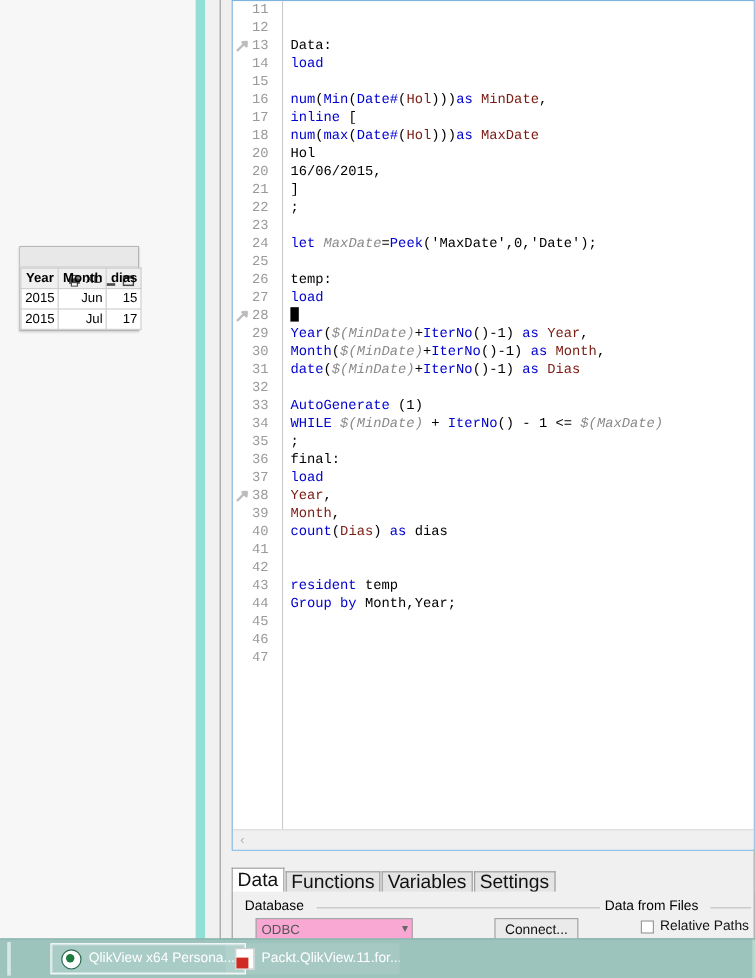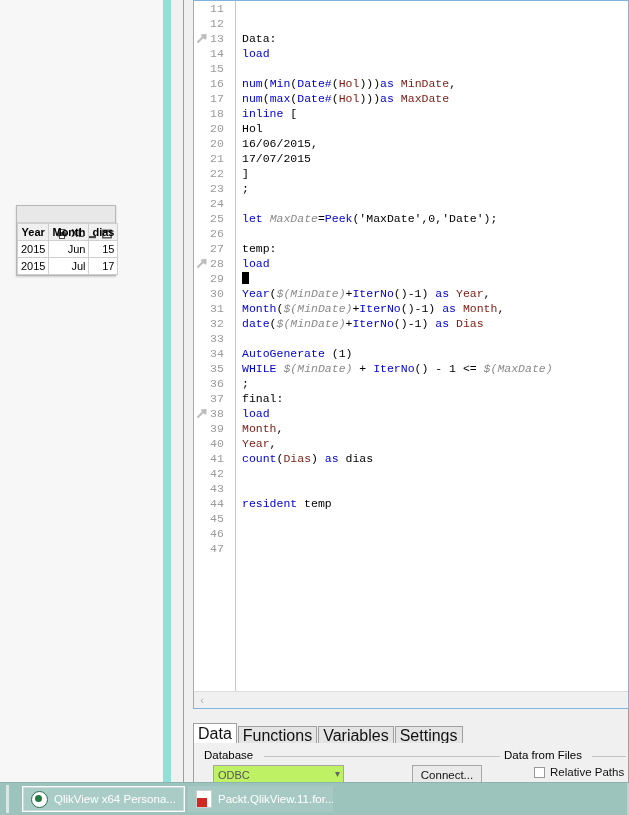--- a/index.html
+++ b/index.html
@@ -219,21 +219,21 @@
     white-space: nowrap;
   }
   .grp-rule {
     position: absolute;
     height: 1px;
     background: #c2c2c2;
   }
   .combo {
     position: absolute;
     height: 19px;
-    background: #bef264;
+    background: #f9a8d4;
     border: 1px solid #a6a6a6;
     box-sizing: border-box;
     display: flex;
     align-items: center;
     font-size: 11px;
     color: #555;
     padding-left: 4px;
   }
   .combo .chev {
     position: absolute;
@@ -293,20 +293,21 @@
     box-sizing: border-box;
     font-size: 11.5px;
     color: #ffffff;
     overflow: hidden;
     white-space: nowrap;
   }
   .tb-item.active {
     background: #a9ccc7;
     border: 1px solid #ffffff;
     box-shadow: inset 0 0 0 1px rgba(255,255,255,.35);
+    margin-left: 20px;
   }
   .tb-item.plain {
     background: rgba(255,255,255,.10);
   }
   .qv-ico {
     width: 15px; height: 15px; flex: 0 0 15px;
     border-radius: 50%;
     background: #ffffff;
     border: 1px solid #2e6b4e;
     position: relative;
@@ -453,48 +454,48 @@
             <div class="ln">46</div>
             <div class="ln">47</div>
           </div>
         <div class="code-area" id="code-area">
             <div class="cl">&nbsp;</div>
             <div class="cl">&nbsp;</div>
             <div class="cl"><span>Data:</span></div>
             <div class="cl"><span class="kw">load</span></div>
             <div class="cl">&nbsp;</div>
             <div class="cl"><span class="kw">num</span><span>(</span><span class="kw">Min</span><span>(</span><span class="kw">Date#</span><span>(</span><span class="fld">Hol</span><span>)))</span><span class="kw">as</span><span> </span><span class="fld">MinDate</span><span>,</span></div>
+            <div class="cl"><span class="kw">inline</span><span> [</span></div>
             <div class="cl"><span class="kw">num</span><span>(</span><span class="kw">max</span><span>(</span><span class="kw">Date#</span><span>(</span><span class="fld">Hol</span><span>)))</span><span class="kw">as</span><span> </span><span class="fld">MaxDate</span></div>
-            <div class="cl"><span class="kw">inline</span><span> [</span></div>
             <div class="cl"><span>Hol</span></div>
             <div class="cl"><span>16/06/2015,</span></div>
-            <div class="cl"><span>17/07/2015</span></div>
             <div class="cl"><span>]</span></div>
             <div class="cl"><span>;</span></div>
             <div class="cl">&nbsp;</div>
             <div class="cl"><span class="kw">let</span><span> </span><span class="var">MaxDate</span><span>=</span><span class="kw">Peek</span><span>('MaxDate',0,'Date');</span></div>
             <div class="cl">&nbsp;</div>
             <div class="cl"><span>temp:</span></div>
             <div class="cl"><span class="kw">load</span></div>
             <div class="cl"><span class="caret"></span></div>
             <div class="cl"><span class="kw">Year</span><span>(</span><span class="var">$(MinDate)</span><span>+</span><span class="kw">IterNo</span><span>()-1) </span><span class="kw">as</span><span> </span><span class="fld">Year</span><span>,</span></div>
             <div class="cl"><span class="kw">Month</span><span>(</span><span class="var">$(MinDate)</span><span>+</span><span class="kw">IterNo</span><span>()-1) </span><span class="kw">as</span><span> </span><span class="fld">Month</span><span>,</span></div>
             <div class="cl"><span class="kw">date</span><span>(</span><span class="var">$(MinDate)</span><span>+</span><span class="kw">IterNo</span><span>()-1) </span><span class="kw">as</span><span> </span><span class="fld">Dias</span></div>
             <div class="cl">&nbsp;</div>
             <div class="cl"><span class="kw">AutoGenerate</span><span> (1)</span></div>
             <div class="cl"><span class="kw">WHILE</span><span> </span><span class="var">$(MinDate)</span><span> + </span><span class="kw">IterNo</span><span>() - 1 &lt;= </span><span class="var">$(MaxDate)</span></div>
             <div class="cl"><span>;</span></div>
             <div class="cl"><span>final:</span></div>
             <div class="cl"><span class="kw">load</span></div>
+            <div class="cl"><span class="fld">Year</span><span>,</span></div>
             <div class="cl"><span class="fld">Month</span><span>,</span></div>
-            <div class="cl"><span class="fld">Year</span><span>,</span></div>
             <div class="cl"><span class="kw">count</span><span>(</span><span class="fld">Dias</span><span>) </span><span class="kw">as</span><span> dias</span></div>
             <div class="cl">&nbsp;</div>
             <div class="cl">&nbsp;</div>
             <div class="cl"><span class="kw">resident</span><span> temp</span></div>
+            <div class="cl"><span class="kw">Group by</span><span> Month,Year;</span></div>
           </div>
       </div>
       <div class="hscroll">
         <div class="sb-arrow">‹</div>
       </div>
     </div>
 
     <div class="tabstrip">
       <div class="tab active">Data</div>
       <div class="tab">Functions</div>

